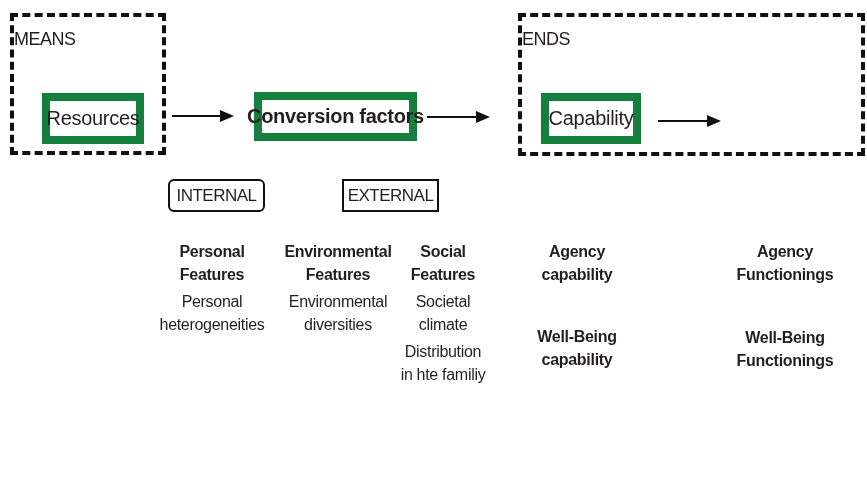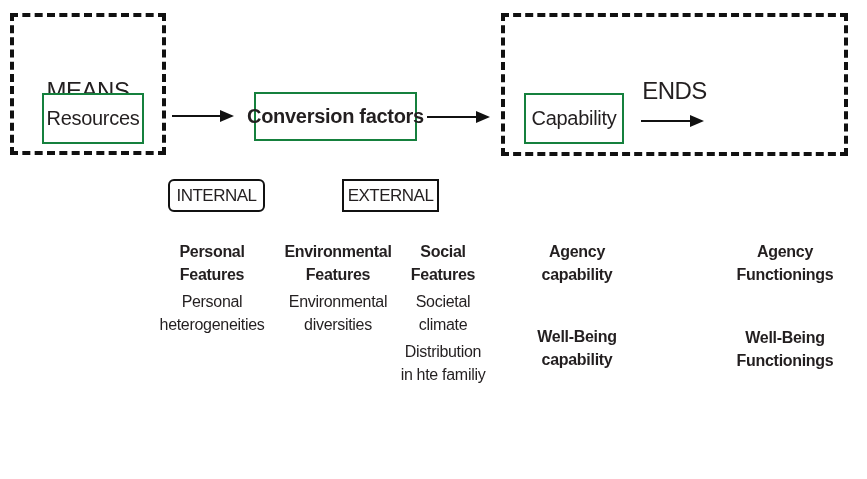--- a/index.html
+++ b/index.html
@@ -14,32 +14,30 @@
     letter-spacing: -0.3px;
     overflow: hidden;
   }
   .dashed-box {
     position: absolute;
     border: 4px dashed #111111;
     box-sizing: border-box;
     background: transparent;
   }
   .means-box { left: 10px; top: 13px; width: 156px; height: 142px; }
-  .ends-box  { left: 501px; top: 13px; width: 347px; height: 143px; }
+  .ends-box  { left: 518px; top: 13px; width: 347px; height: 143px; }
   .group-label {
     position: absolute;
     top: 12px; left: 0; right: 0;
-    text-align: center;
-    font-size: 24px;
+    font-size: 18px;
     letter-spacing: -0.5px;
-    margin-top: 48px;
   }
   .node {
     position: absolute;
-    border: 2px solid #15803d;
+    border: 8px solid #15803d;
     box-sizing: border-box;
     background: #ffffff;
     display: flex;
     align-items: center;
     justify-content: center;
     font-size: 20px;
     white-space: nowrap;
   }
   .resources-node   { left: 28px;  top: 76px; width: 102px; height: 51px; }
   .conversion-node  { left: 254px; top: 92px; width: 163px; height: 49px; font-weight: bold; }

